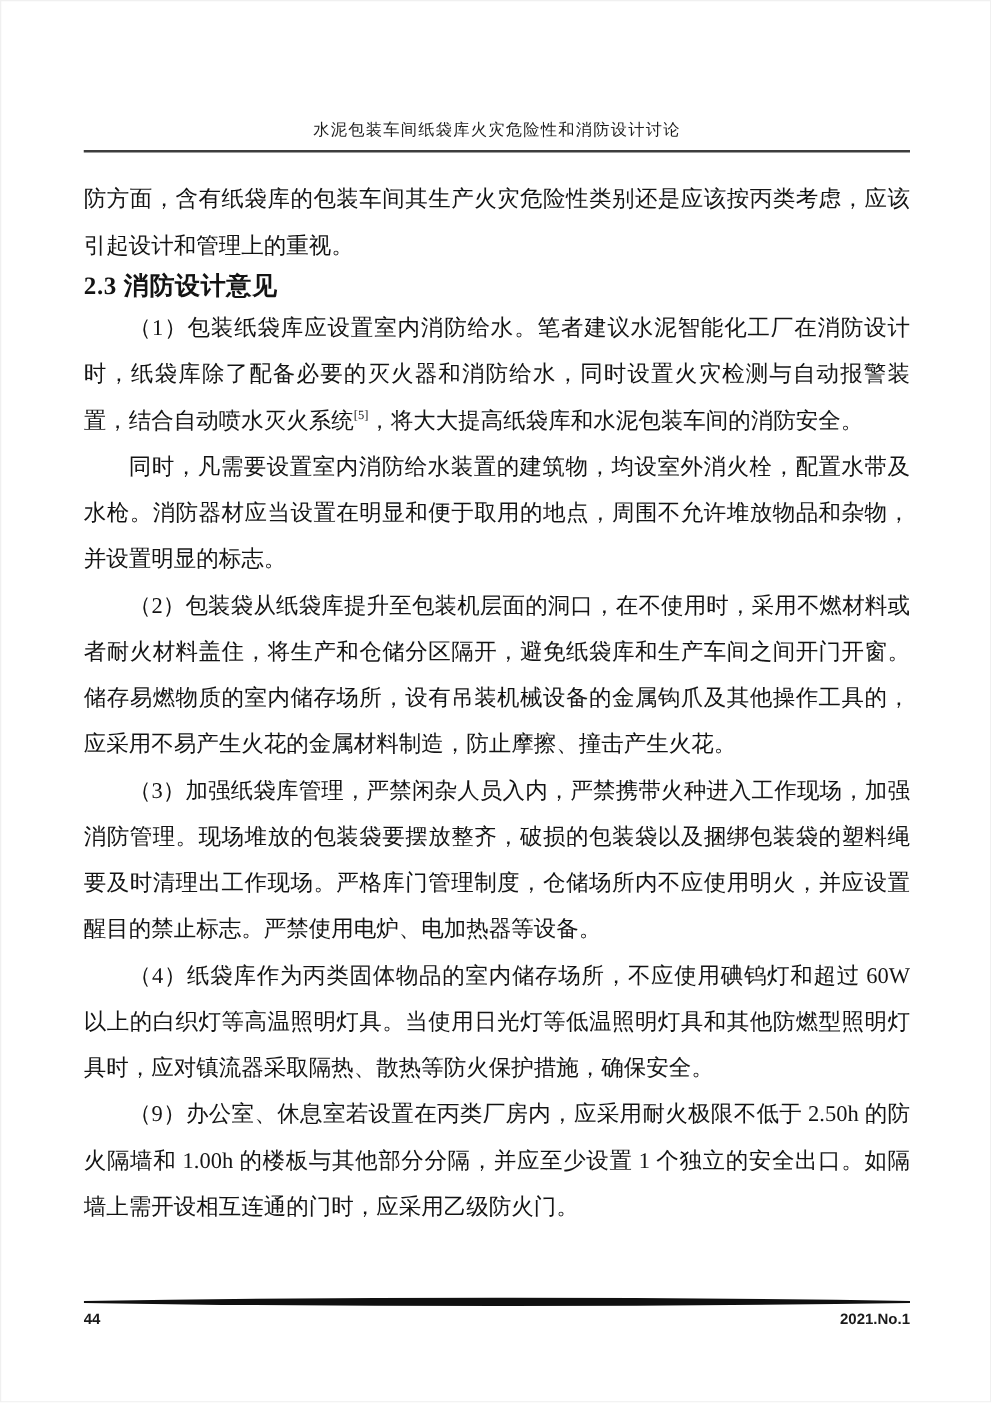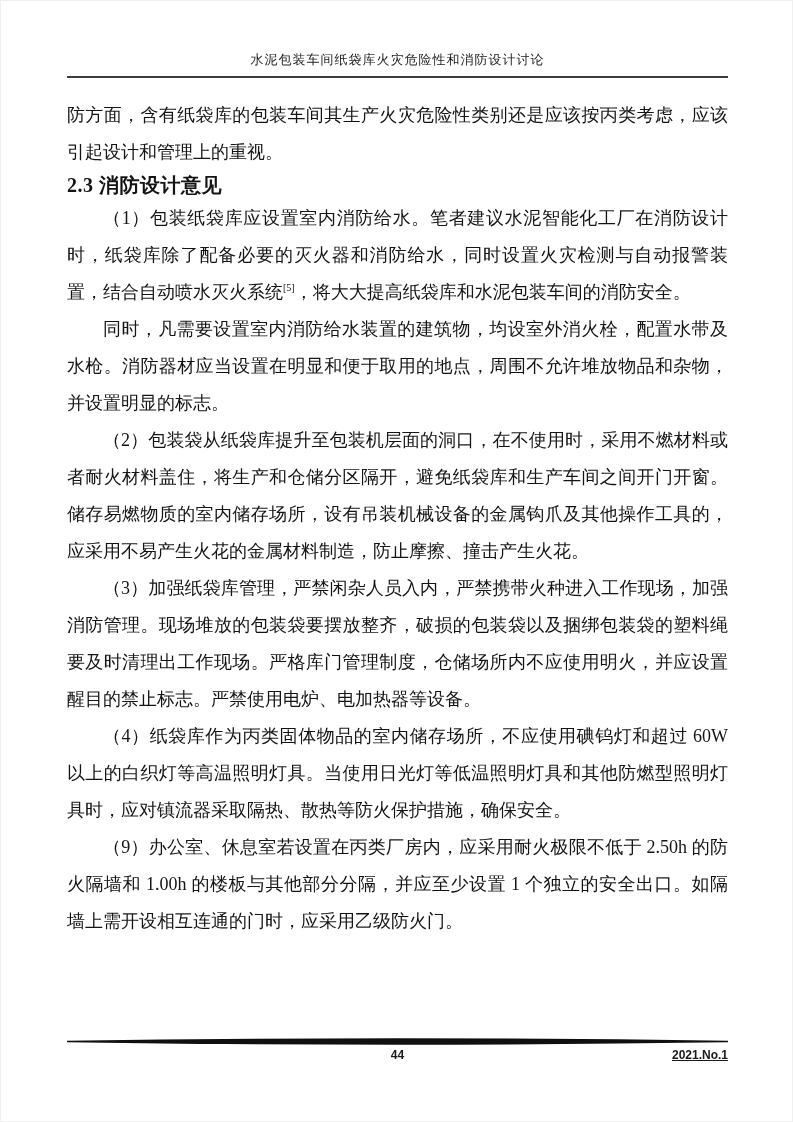--- a/index.html
+++ b/index.html
@@ -25,20 +25,21 @@
   }
   .running-header {
     padding-top: 51px;
   }
   .running-title {
     text-align: center;
     font-size: 13px;
     letter-spacing: 1px;
     color: #1c1c1c;
     line-height: 18px;
+    margin-top: 44px;
   }
   .header-rule {
     margin-top: 7px;
     border-bottom: 2px solid #3d3d3d;
     height: 0;
   }
   .body-text {
     margin-top: 19px;
     font-size: 18px;
     line-height: 37px;
@@ -83,27 +84,26 @@
     height: 18px;
     font-family: "Liberation Sans", "DejaVu Sans", sans-serif;
     font-size: 12px;
     font-weight: bold;
     color: #1a1a1a;
   }
   .page-number {
     position: absolute;
     left: 0;
     right: 0;
-    text-align: center;
+    text-align: left;
   }
   .issue-number {
     position: absolute;
     right: 0;
     text-align: right;
-    text-decoration: underline;
   }
 </style>
 </head>
 <body>
 
 <div class="page">
   <div class="content">
 
     <div class="running-header">
       <div class="running-title">水泥包装车间纸袋库火灾危险性和消防设计讨论</div>

